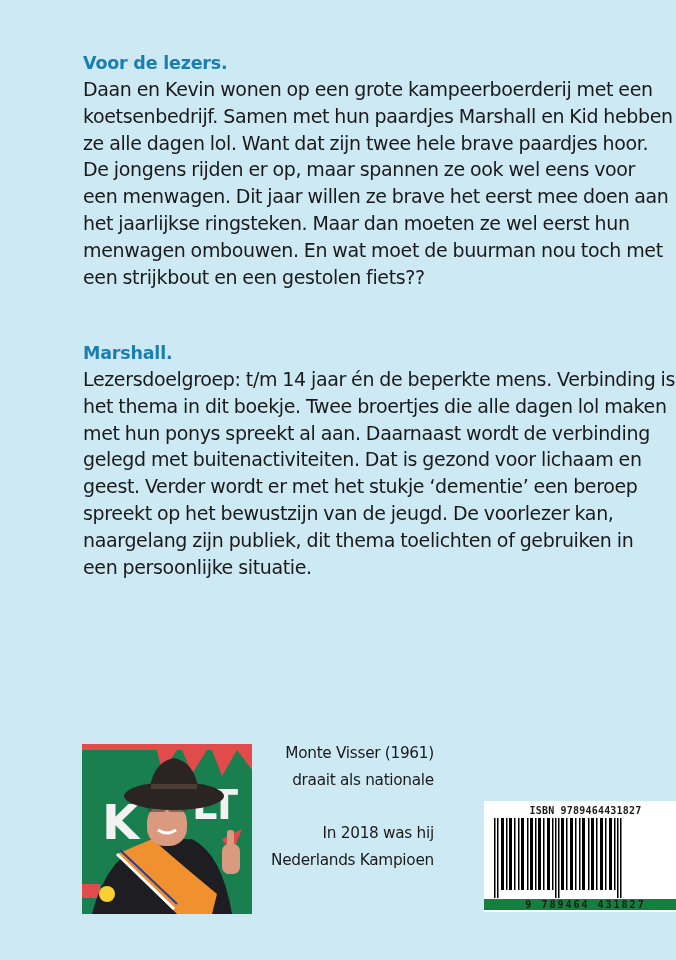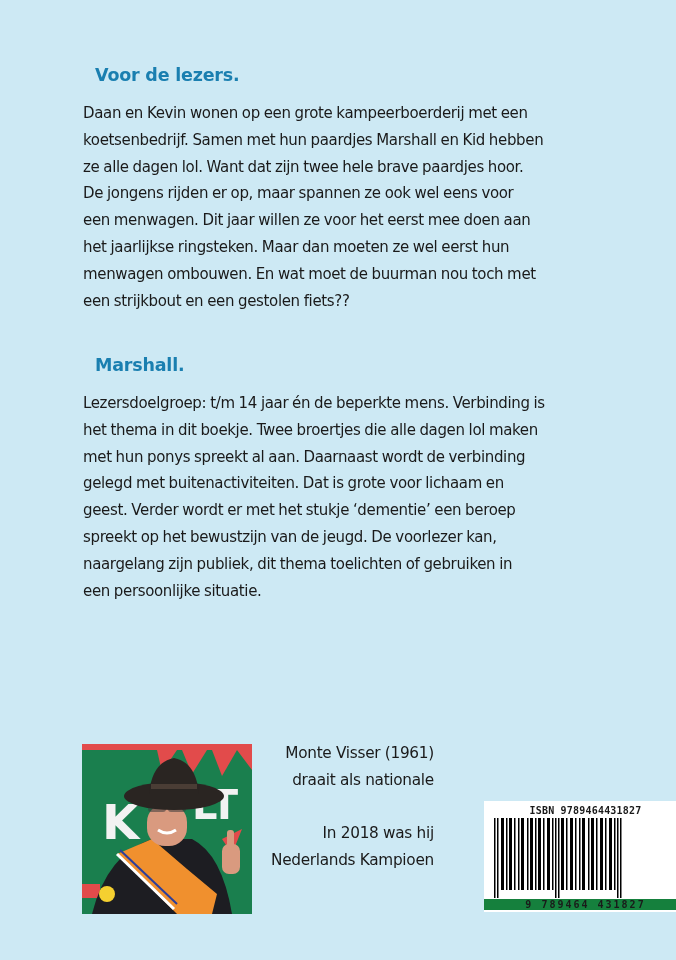--- a/index.html
+++ b/index.html
@@ -6,24 +6,24 @@
   body {
     width: 676px; height: 960px; overflow: hidden;
     background: #cde9f4;
     font-family: "DejaVu Sans", sans-serif;
     color: #1a1a1a;
     position: relative;
   }
   .section { position: absolute; left: 83px; width: 580px; }
   .heading {
     color: #1a7fb0; font-weight: bold; font-size: 17.5px;
-    letter-spacing: -0.2px; line-height: 26px; margin: 12px;
+    letter-spacing: -0.2px; line-height: 26px; margin: 0;
   }
   .para {
-    font-size: 15px; line-height: 26.8px; margin: 0;
+    font-size: 19px; line-height: 26.8px; margin: 0;
     letter-spacing: -0.35px; word-spacing: -0.5px;
   }
   .para span { display: block; white-space: nowrap; }
   #s1 { top: 50px; }
   #s2 { top: 340px; }
   .photo {
     position: absolute; left: 82px; top: 744px; width: 170px; height: 170px;
     overflow: hidden; background: #1a7f4e;
   }
   .bio {
@@ -52,34 +52,34 @@
 </head>
 <body>
 
 <div class="section" id="s1">
   <h2 class="heading">Voor de lezers.</h2>
   <p class="para">
     <span>Daan en Kevin wonen op een grote kampeerboerderij met een</span>
     <span>koetsenbedrijf. Samen met hun paardjes Marshall en Kid hebben</span>
     <span>ze alle dagen lol. Want dat zijn twee hele brave paardjes hoor.</span>
     <span>De jongens rijden er op, maar spannen ze ook wel eens voor</span>
-    <span>een menwagen. Dit jaar willen ze voor het eerst mee doen aan</span>
+    <span>een menwagen. Dit jaar willen ze brave het eerst mee doen aan</span>
     <span>het jaarlijkse ringsteken. Maar dan moeten ze wel eerst hun</span>
     <span>menwagen ombouwen. En wat moet de buurman nou toch met</span>
     <span>een strijkbout en een gestolen fiets??</span>
   </p>
 </div>
 
 <div class="section" id="s2">
   <h2 class="heading">Marshall.</h2>
   <p class="para">
     <span>Lezersdoelgroep: t/m 14 jaar én de beperkte mens. Verbinding is</span>
     <span>het thema in dit boekje. Twee broertjes die alle dagen lol maken</span>
     <span>met hun ponys spreekt al aan. Daarnaast wordt de verbinding</span>
-    <span>gelegd met buitenactiviteiten. Dat is grote voor lichaam en</span>
+    <span>gelegd met buitenactiviteiten. Dat is gezond voor lichaam en</span>
     <span>geest. Verder wordt er met het stukje ‘dementie’ een beroep</span>
     <span>spreekt op het bewustzijn van de jeugd. De voorlezer kan,</span>
     <span>naargelang zijn publiek, dit thema toelichten of gebruiken in</span>
     <span>een persoonlijke situatie.</span>
   </p>
 </div>
 
 <div class="photo">
   <svg width="170" height="170" viewBox="0 0 170 170">
     <rect x="0" y="0" width="170" height="170" fill="#1a7f4e"></rect>

